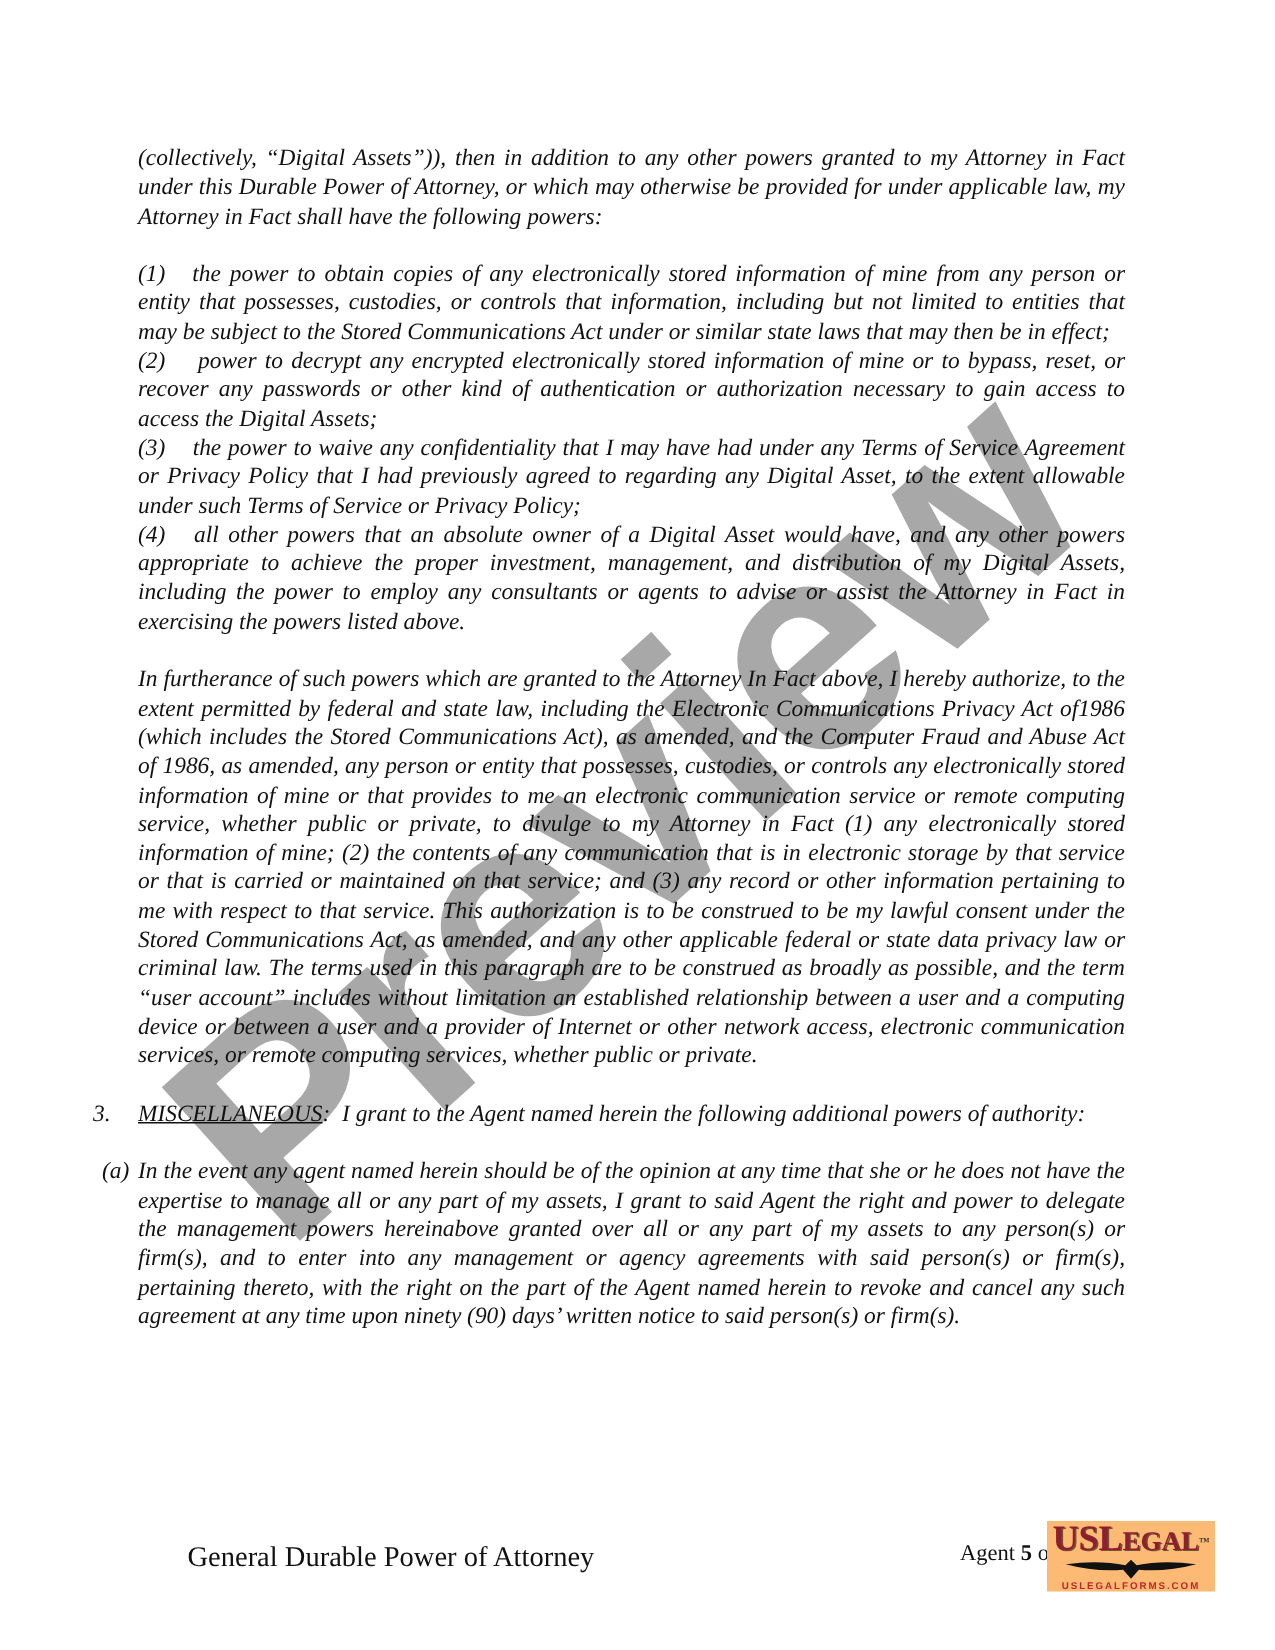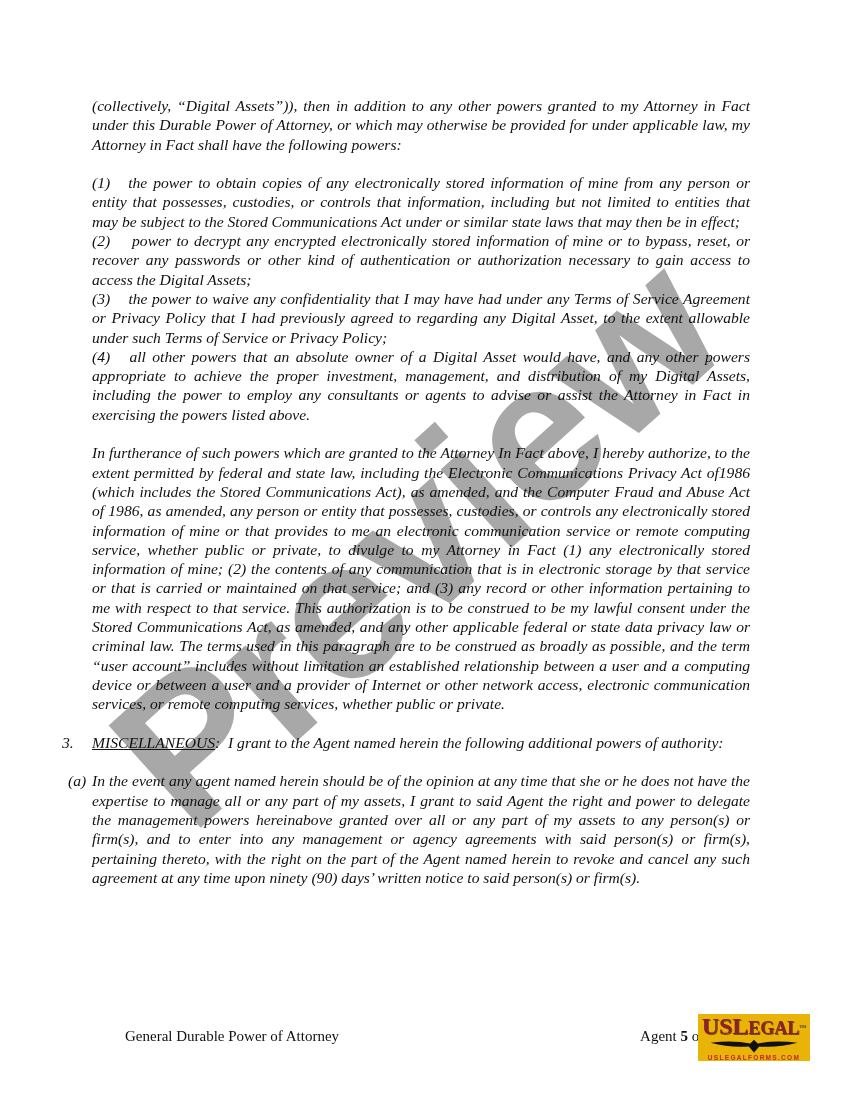--- a/index.html
+++ b/index.html
@@ -35,31 +35,31 @@
   .body-text p{margin:0;text-align:justify;font-style:italic;}
   .para{margin-left:56px;}
   .sp{height:19.3px;}
   .sec3{margin-left:30px;text-indent:-30px;text-align:left;}
   .sec3 .num{display:inline-block;width:30px;text-indent:0;}
   .sec3 .heading{text-decoration:underline;}
   .item-a{margin-left:56px;text-indent:-24px;}
   .item-a .label{display:inline-block;width:24px;text-indent:0;}
   .footer-left{
     position:absolute;left:125px;top:1028px;
-    font-size:15px;z-index:1;
+    font-size:19px;z-index:1;
   }
   .footer-page{
     position:absolute;top:1028px;right:127px;
     font-size:15px;z-index:1;white-space:nowrap;
   }
   .footer-page .pnum{font-weight:bold;}
   .logo{
     position:absolute;left:698px;top:1014px;
     width:112px;z-index:2;text-align:center;
-    background:#eab308;
+    background:#fdba74;
   }
   .logo .wordmark{
     font-family:"Liberation Serif", serif;
     font-weight:bold;
     color:#8e1f2f;
     text-shadow:1px 1px 0 rgba(0,0,0,0.55);
     line-height:24px;
     white-space:nowrap;
   }
   .logo .big{font-size:24px;}

